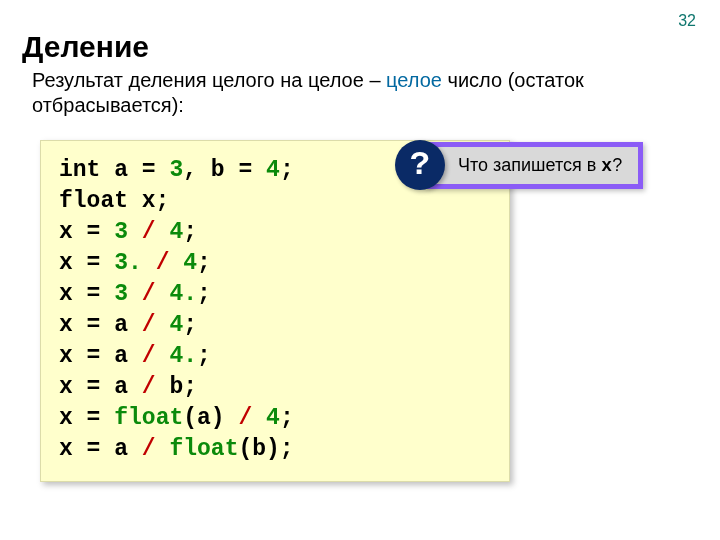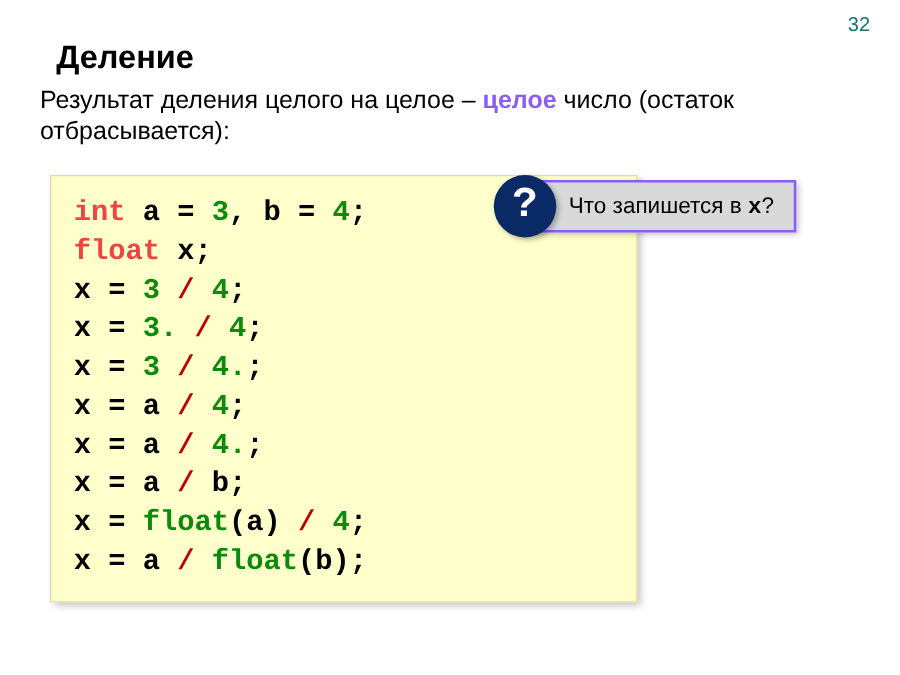--- a/index.html
+++ b/index.html
@@ -15,51 +15,50 @@
     position: absolute;
     top: 12px;
     right: 24px;
     font-size: 16px;
     color: #0f766e;
   }
   .title {
     position: absolute;
     top: 30px;
     left: 22px;
-    font-size: 26px;
+    font-size: 30px;
     font-weight: bold;
     color: #000;
-    margin-left: 23px;
   }
   .description {
     position: absolute;
     top: 68px;
     left: 32px;
     right: 40px;
     font-size: 20px;
     color: #000;
     line-height: 1.25;
   }
-  .em { color: #8b5cf6; font-weight: bold; }
+  .em { color: #0369a1; font-weight: normal; }
   .code-box {
     position: absolute;
     top: 140px;
     left: 40px;
     width: 470px;
     background: #ffffcc;
     border: 1px solid #dcdcaa;
     box-shadow: 3px 3px 6px rgba(0,0,0,0.25);
     padding: 14px 18px 16px 18px;
     font-family: "Courier New", monospace;
     font-size: 23px;
     font-weight: bold;
     line-height: 1.35;
     white-space: pre;
   }
-  .kw { color: #ef4444; text-align: center; }
+  .kw { color: #000000; text-align: center; }
   .num { color: #0b8a0b; }
   .cast { color: #0b8a0b; }
   .op { color: #c00000; }
   .txt { color: #000; }
   .callout {
     position: absolute;
     top: 140px;
     left: 395px;
     display: flex;
     align-items: center;
@@ -75,21 +74,21 @@
     font-weight: bold;
     display: flex;
     align-items: center;
     justify-content: center;
     position: relative;
     z-index: 2;
     box-shadow: 2px 2px 4px rgba(0,0,0,0.3);
   }
   .callout-box {
     background: #d9d9d9;
-    border: 2px solid #8b5cf6;
+    border: 5px solid #8b5cf6;
     box-shadow: 2px 2px 5px rgba(0,0,0,0.25);
     padding: 8px 16px 8px 28px;
     margin-left: -20px;
     font-size: 18px;
     color: #000;
     z-index: 1;
     position: relative;
   }
   .mono { font-family: "Courier New", monospace; font-weight: bold; }
 </style>

